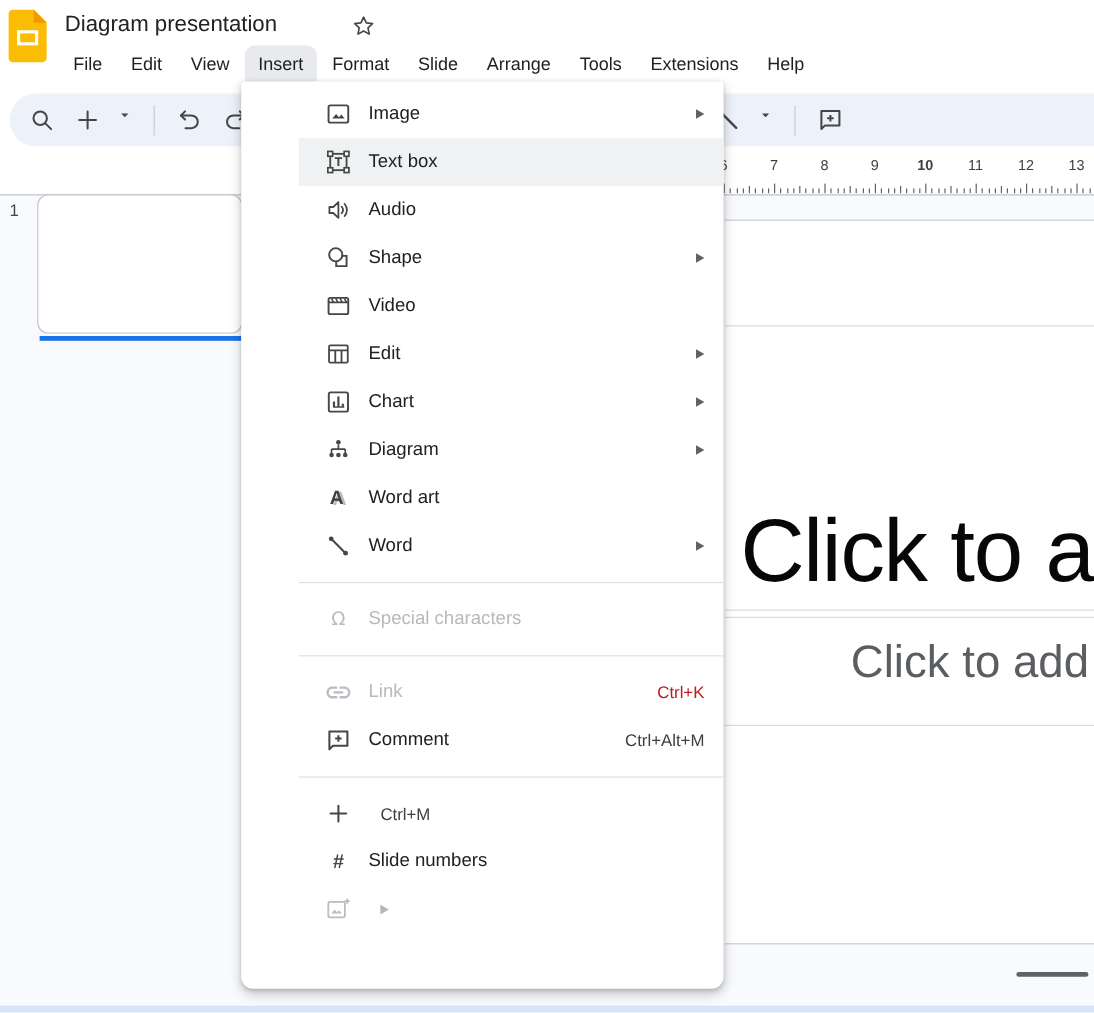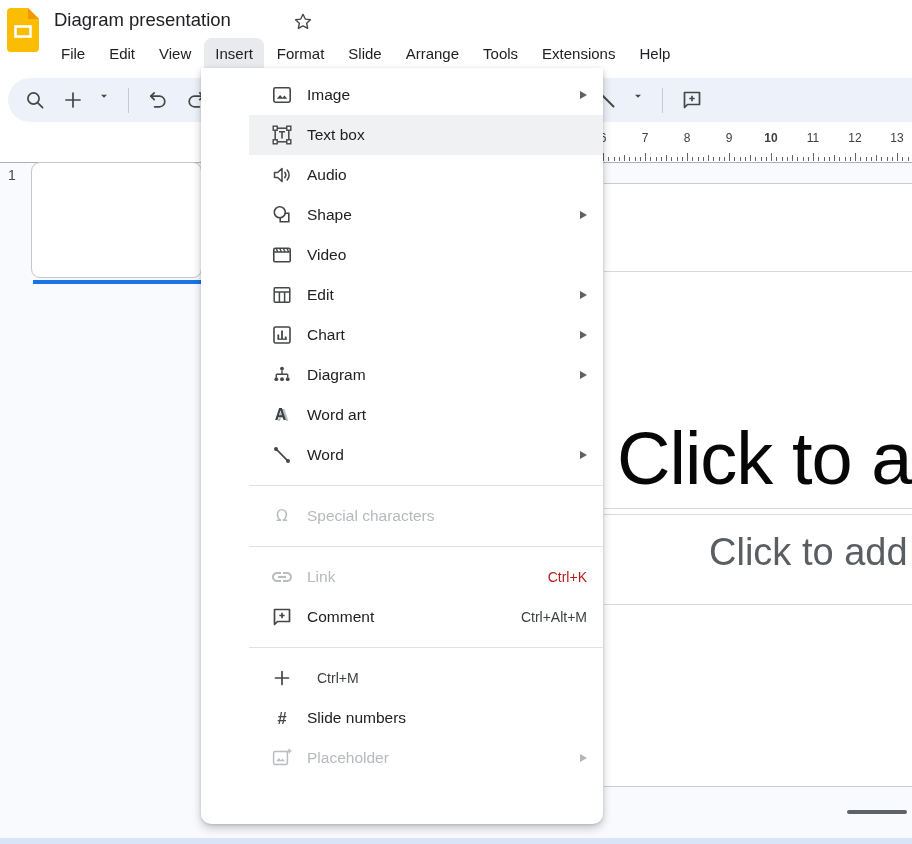--- a/index.html
+++ b/index.html
@@ -420,17 +420,16 @@
         <span class="mlabel">Slide numbers</span>
       </div>
       <div class="mrow disabled">
         <span class="icon micon">
           <svg viewBox="0 0 24 24">
             <rect x="3.6" y="5.6" width="13.8" height="12.8" rx="1.4" fill="none" stroke="currentColor" stroke-width="1.5"></rect>
             <path d="M6.2 15.2l2.7-3.2 2 2.4 1.5-1.8 2.5 2.6z" fill="currentColor"></path>
             <path d="M19.3 2.8v4.4M17.1 5h4.4" fill="none" stroke="currentColor" stroke-width="1.5"></path>
           </svg>
         </span>
-        <span class="mlabel">Placeholder</span>
         <div class="marrow"></div>
       </div>
     </div>
 </div>
 
 </body></html>

